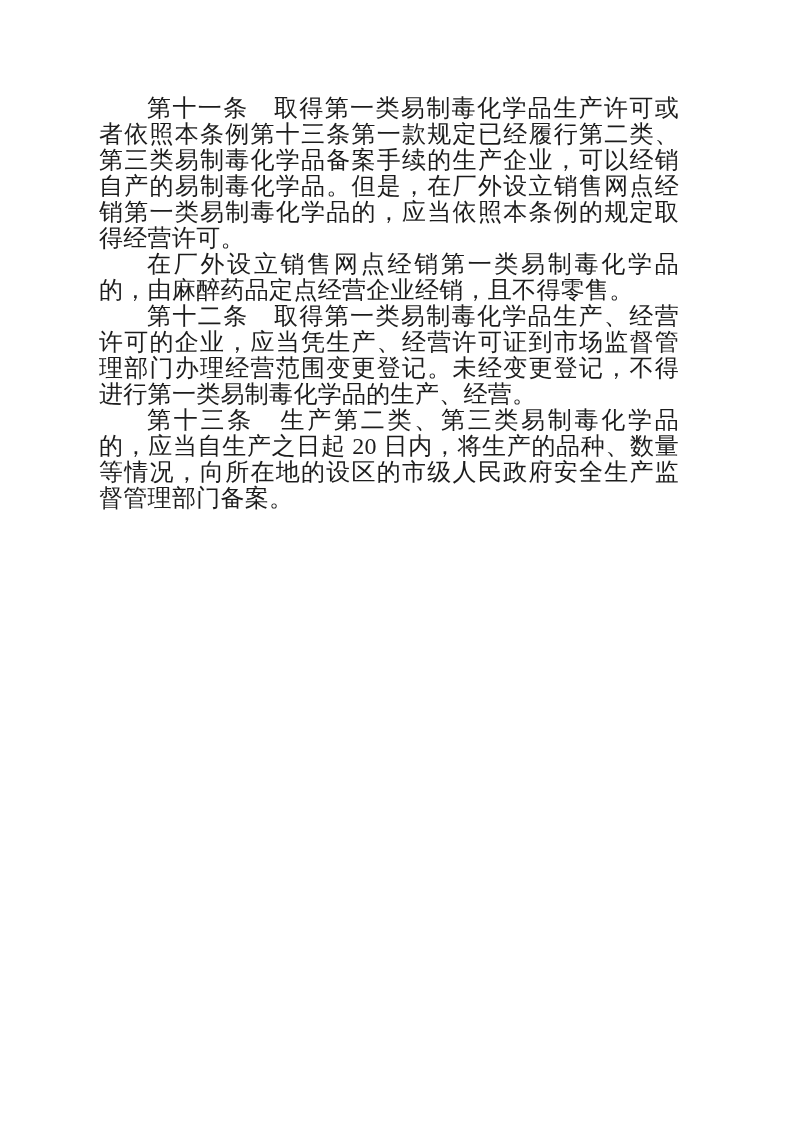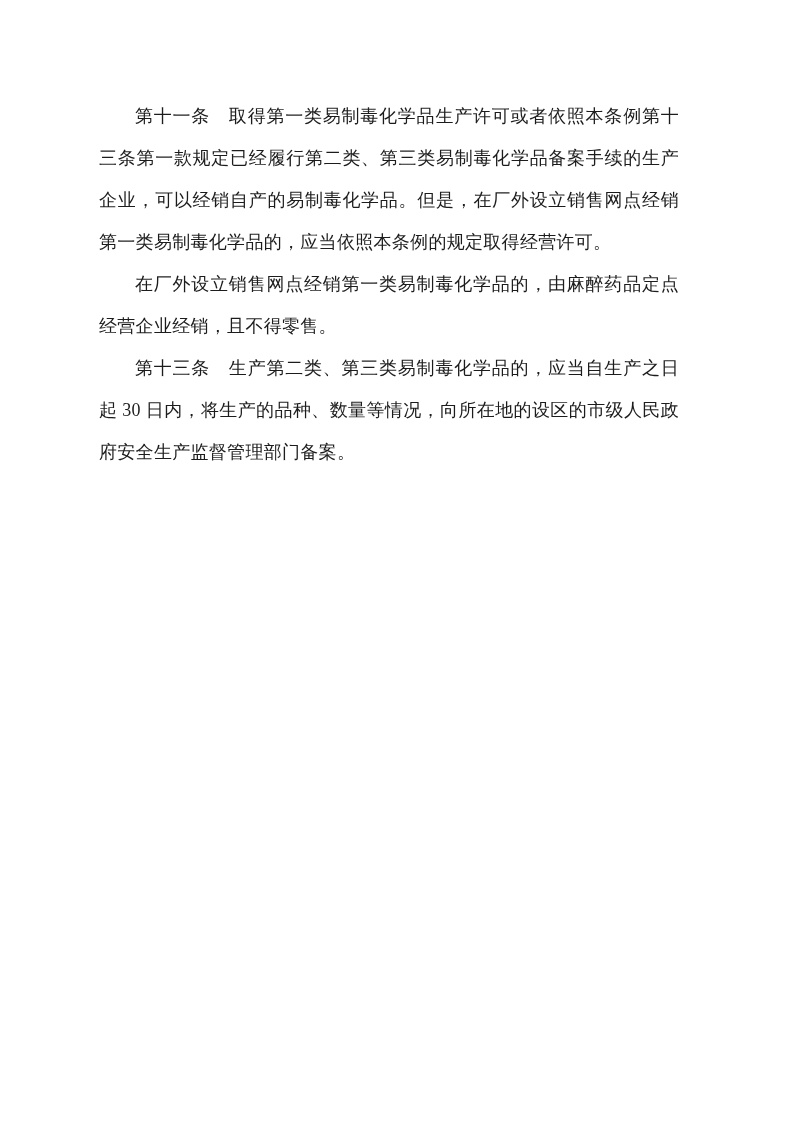--- a/index.html
+++ b/index.html
@@ -22,32 +22,33 @@
   }
   .doc-content {
     position: absolute;
     left: 99px;
     top: 95px;
     width: 580px;
   }
   .doc-para {
     margin: 0;
     padding: 0;
-    font-size: 18px;
-    line-height: 42px;
+    font-size: 24px;
+    line-height: 26px;
     color: #1c1c1c;
     text-align: justify;
     text-indent: 2em;
     font-weight: 400;
     letter-spacing: 0.3px;
     font-family: "Liberation Serif", serif;
   }
 </style>
 </head>
 <body>
 
 <div class="page">
   <div class="doc-content">
     <p class="doc-para">第十一条　取得第一类易制毒化学品生产许可或者依照本条例第十三条第一款规定已经履行第二类、第三类易制毒化学品备案手续的生产企业，可以经销自产的易制毒化学品。但是，在厂外设立销售网点经销第一类易制毒化学品的，应当依照本条例的规定取得经营许可。</p>
     <p class="doc-para">在厂外设立销售网点经销第一类易制毒化学品的，由麻醉药品定点经营企业经销，且不得零售。</p>
-    <p class="doc-para">第十三条　生产第二类、第三类易制毒化学品的，应当自生产之日起 30 日内，将生产的品种、数量等情况，向所在地的设区的市级人民政府安全生产监督管理部门备案。</p>
+    <p class="doc-para">第十二条　取得第一类易制毒化学品生产、经营许可的企业，应当凭生产、经营许可证到市场监督管理部门办理经营范围变更登记。未经变更登记，不得进行第一类易制毒化学品的生产、经营。</p>
+    <p class="doc-para">第十三条　生产第二类、第三类易制毒化学品的，应当自生产之日起 20 日内，将生产的品种、数量等情况，向所在地的设区的市级人民政府安全生产监督管理部门备案。</p>
   </div>
 </div>
 
 </body></html>

